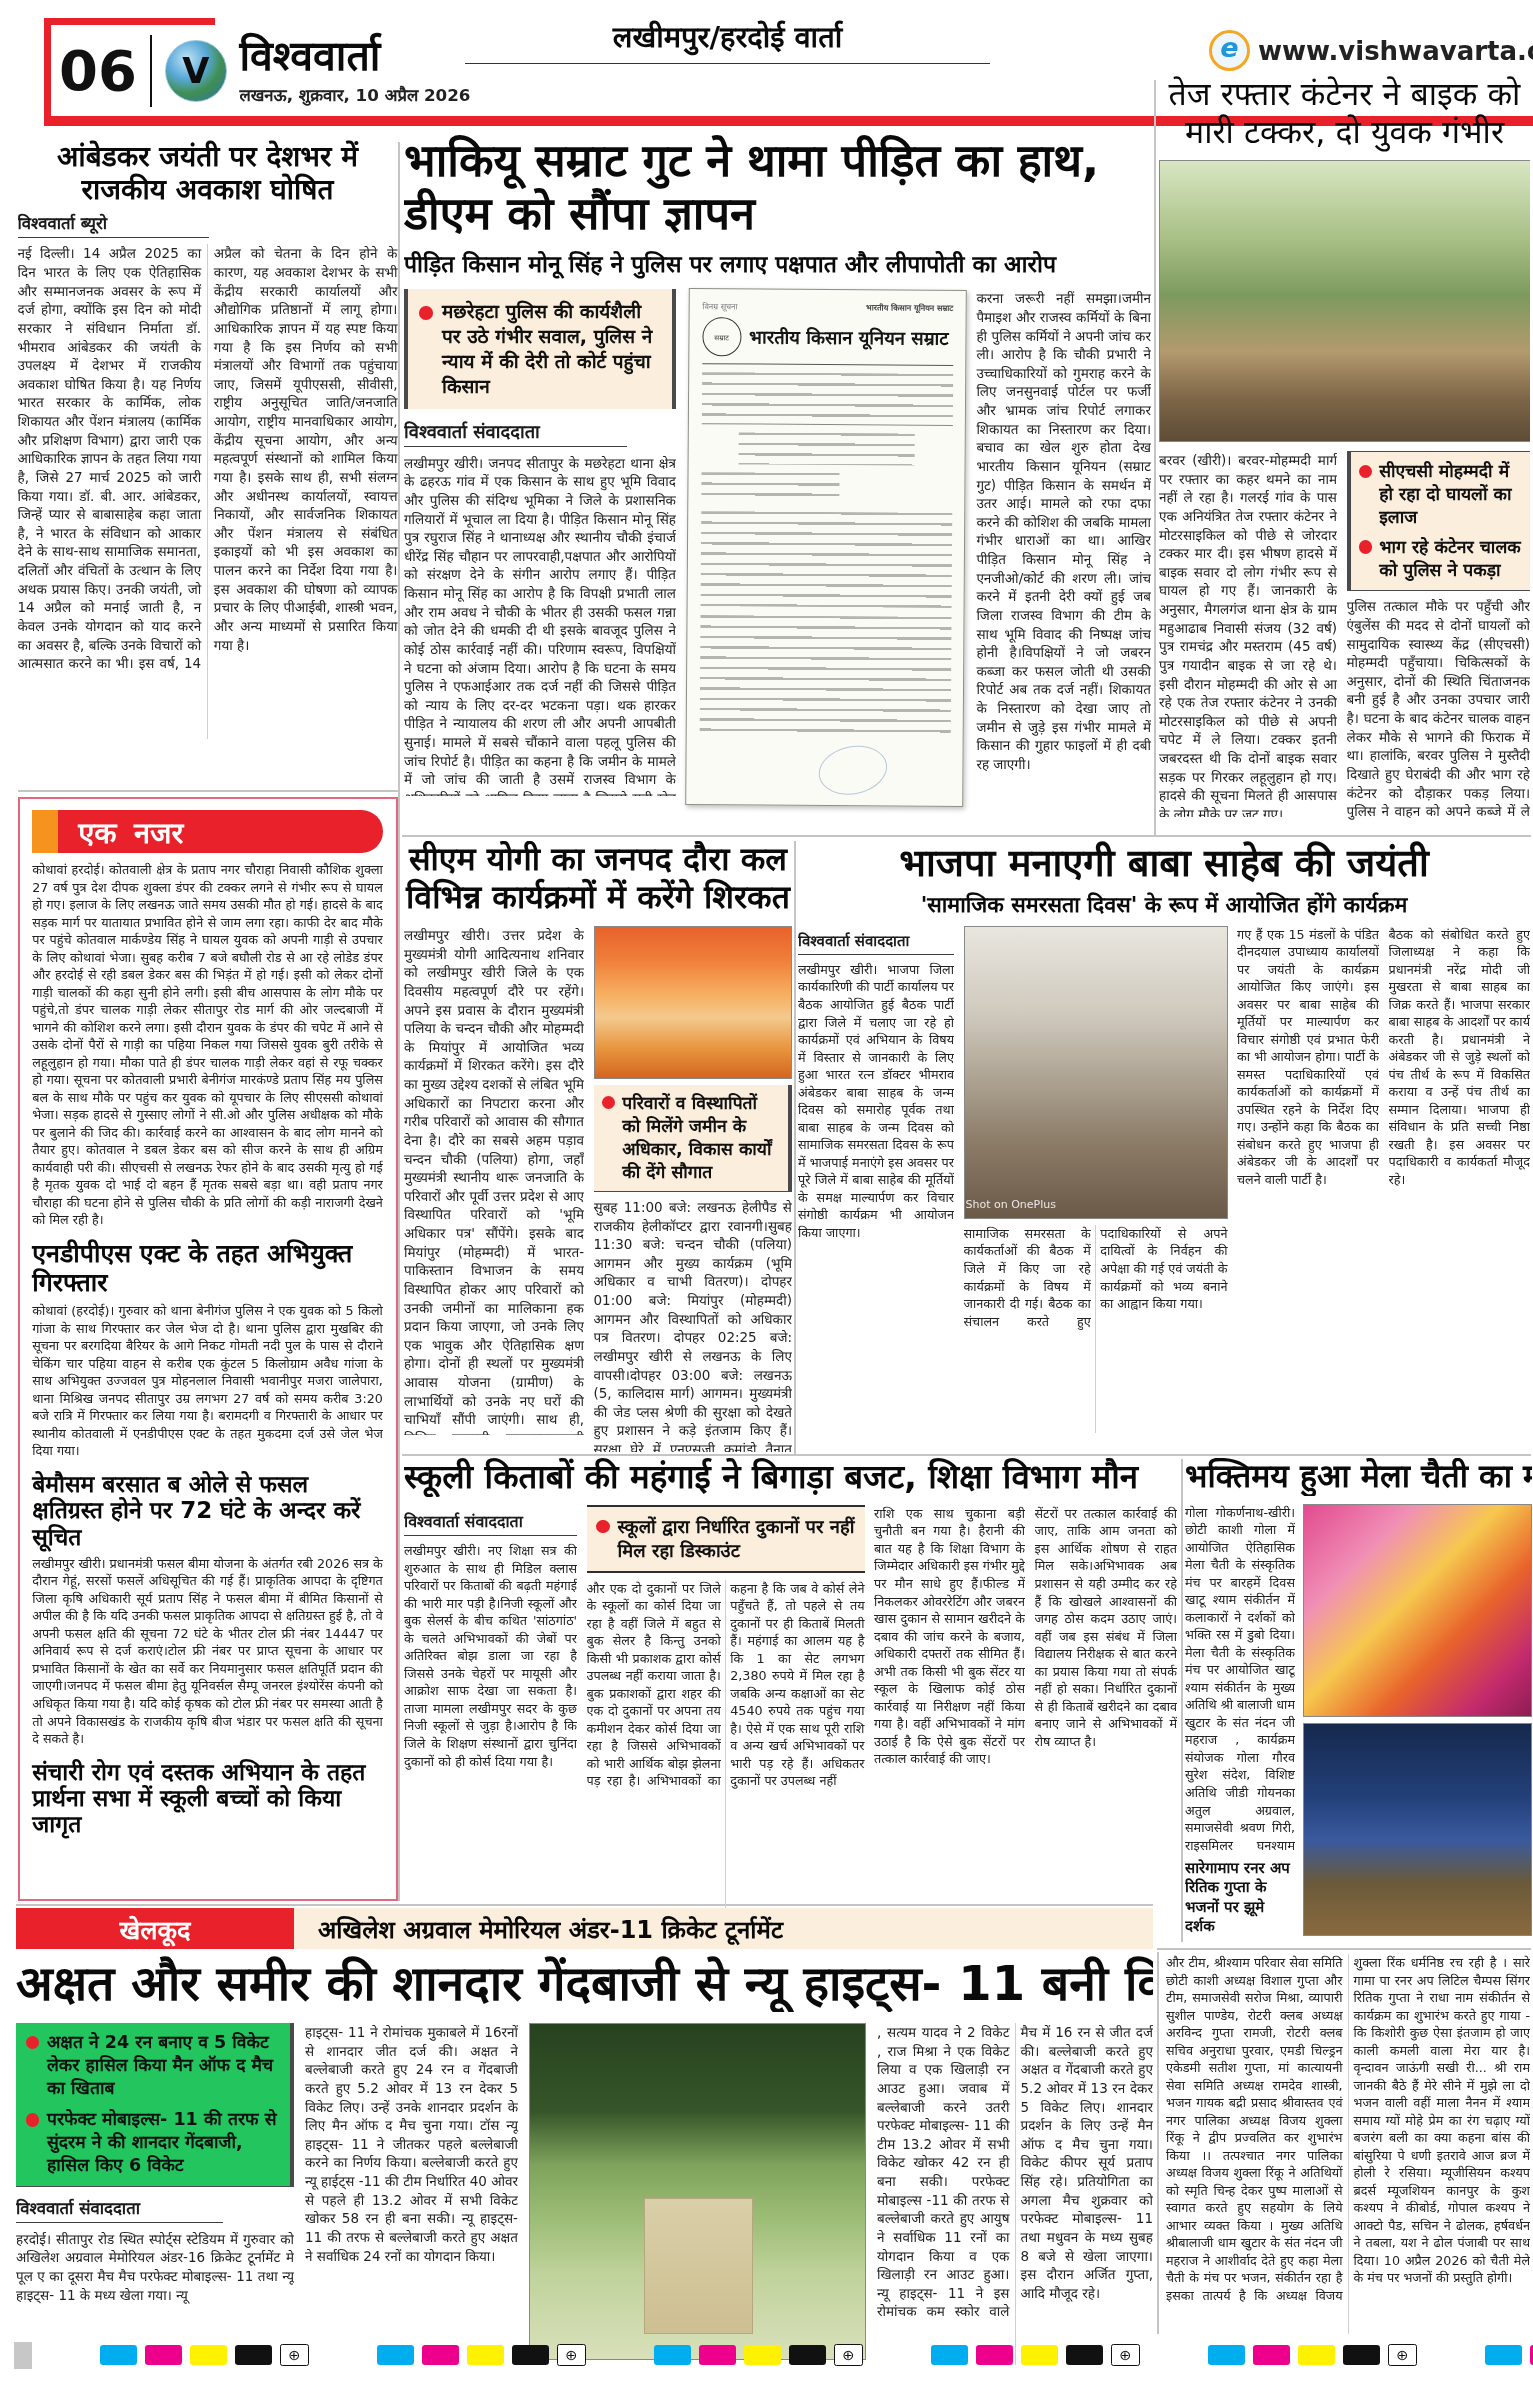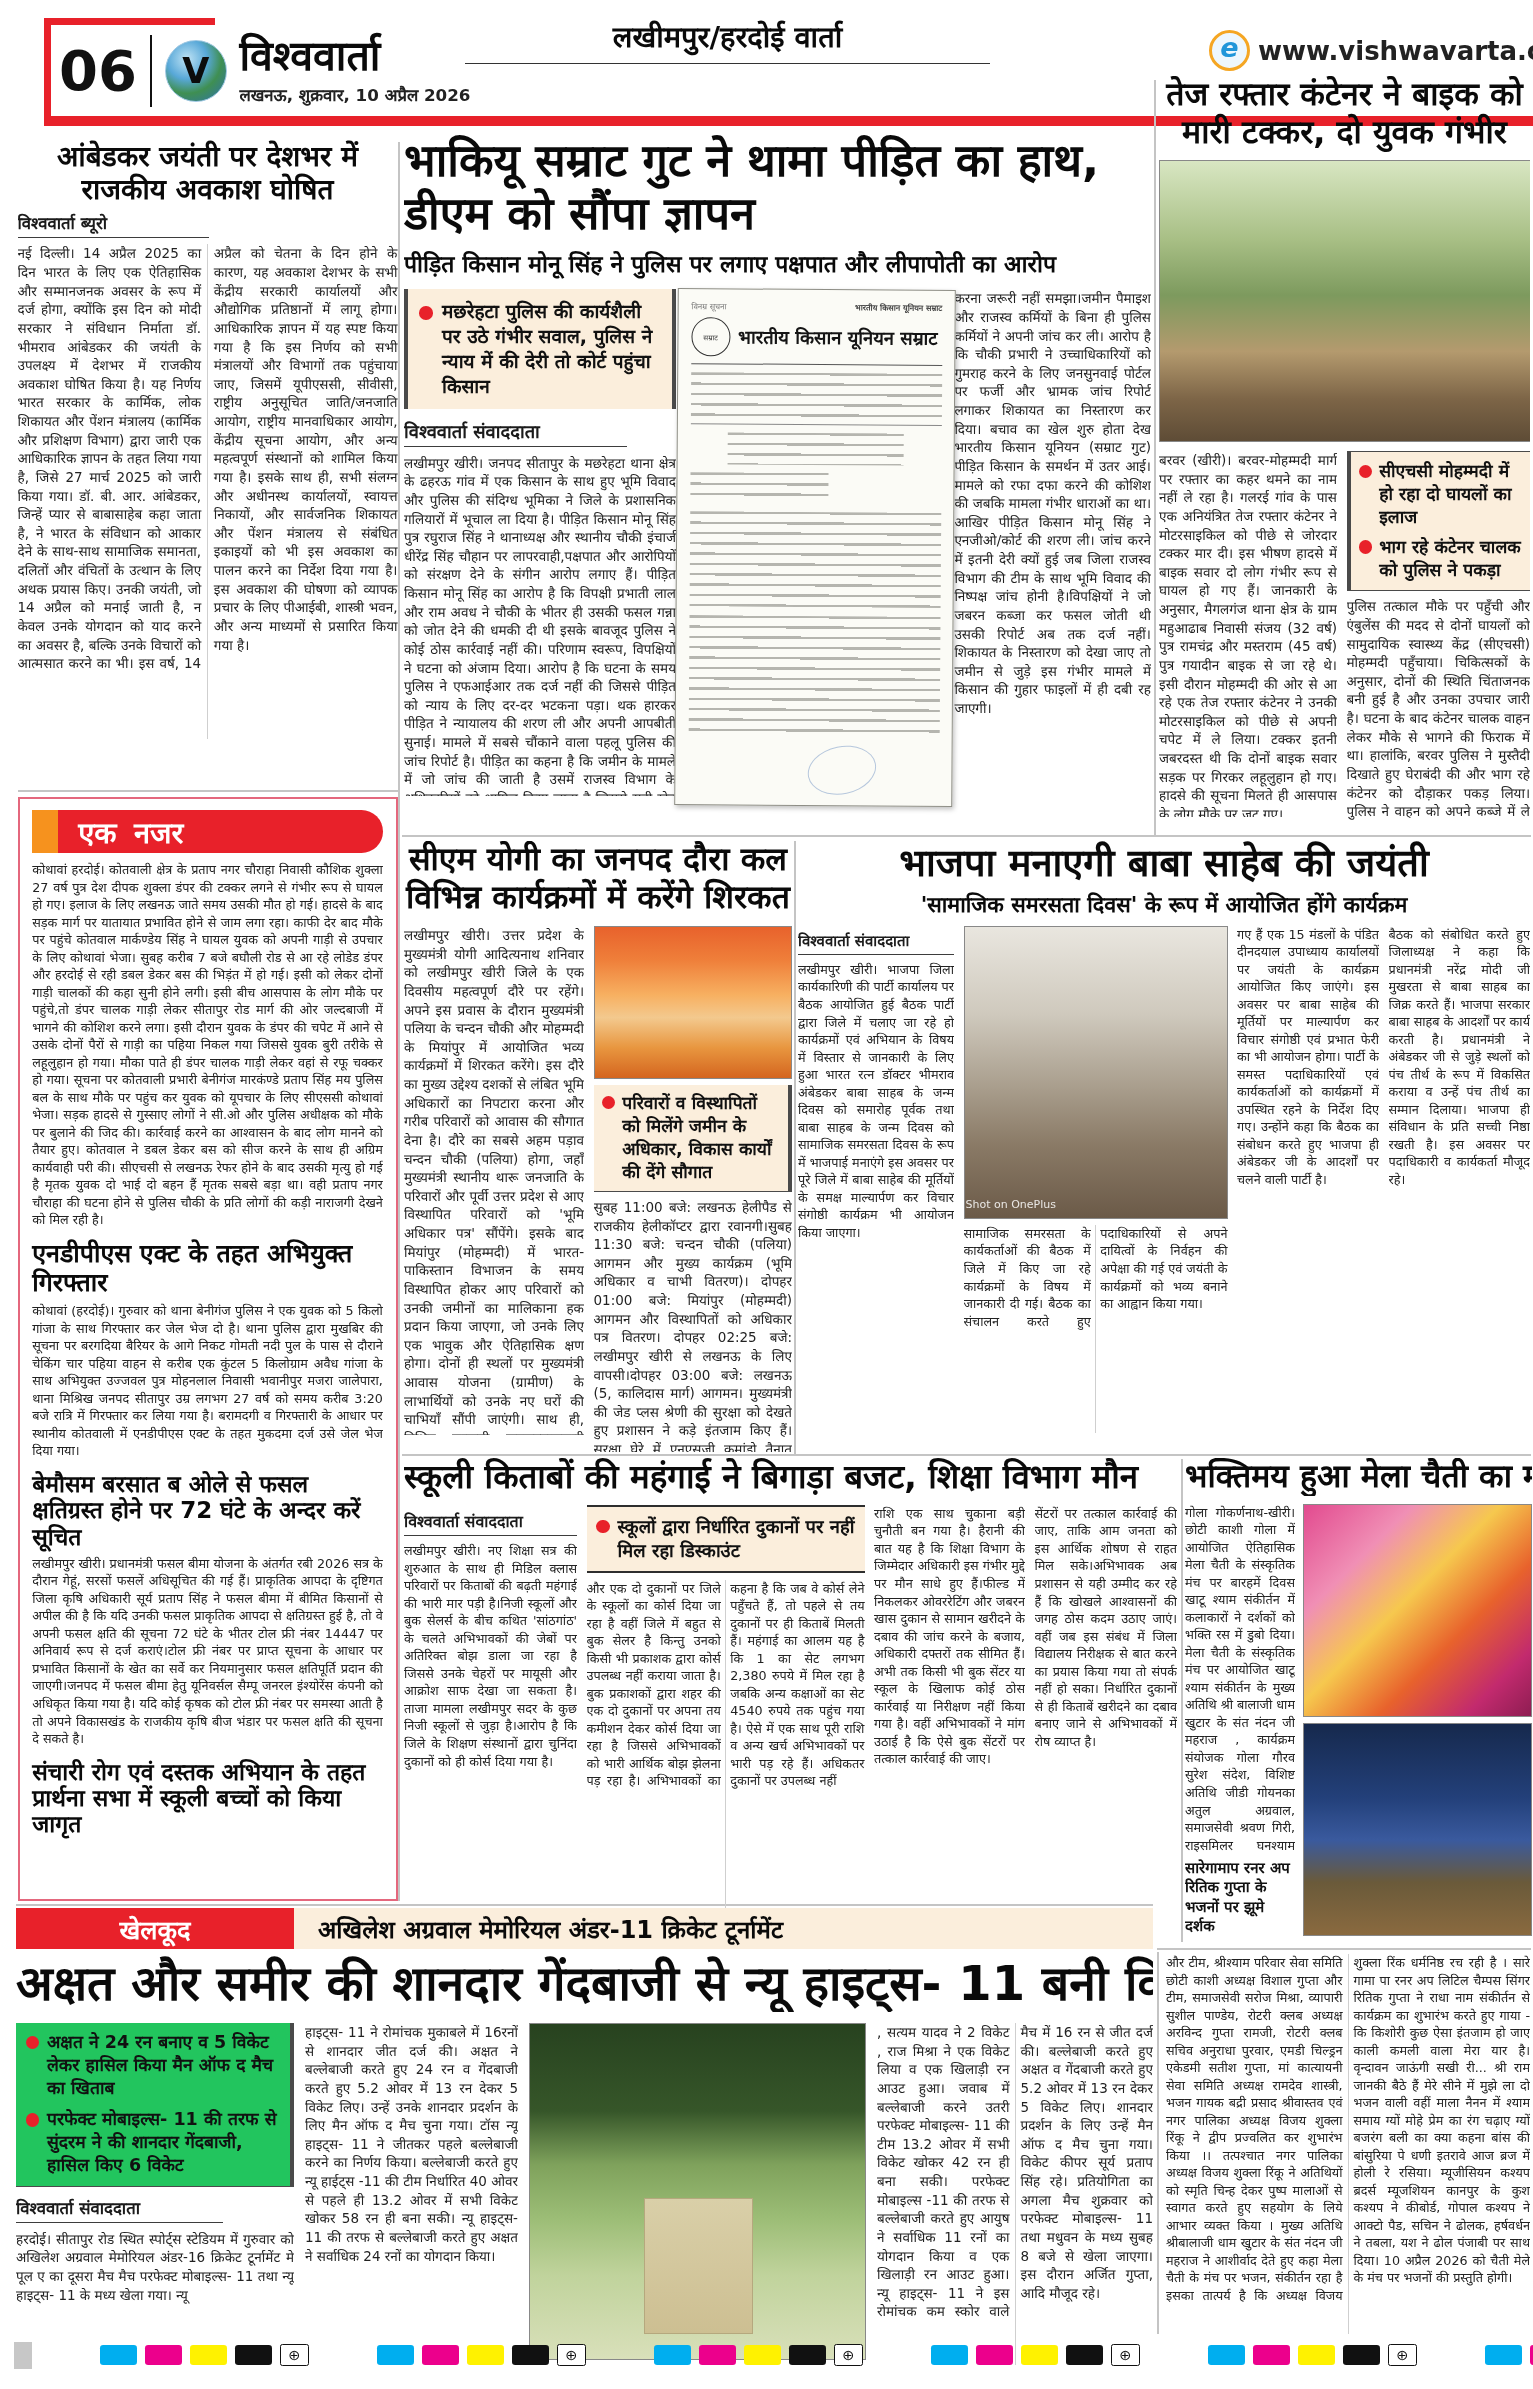--- a/index.html
+++ b/index.html
@@ -86,21 +86,21 @@
 
   <div class="abs" style="left:17.5px;top:140px;width:380px;height:646px;overflow:hidden;">
     <div class="hl" style="font-size:28px;text-align:center;">आंबेडकर जयंती पर देशभर में राजकीय अवकाश घोषित</div>
     <div class="byline" style="width:191px;">विश्ववार्ता ब्यूरो</div>
     <div class="body-text cols2" style="height:495px;">नई दिल्ली। 14 अप्रैल 2025 का दिन भारत के लिए एक ऐतिहासिक और सम्मानजनक अवसर के रूप में दर्ज होगा, क्योंकि इस दिन को मोदी सरकार ने संविधान निर्माता डॉ. भीमराव आंबेडकर की जयंती के उपलक्ष्य में देशभर में राजकीय अवकाश घोषित किया है। यह निर्णय भारत सरकार के कार्मिक, लोक शिकायत और पेंशन मंत्रालय (कार्मिक और प्रशिक्षण विभाग) द्वारा जारी एक आधिकारिक ज्ञापन के तहत लिया गया है, जिसे 27 मार्च 2025 को जारी किया गया। डॉ. बी. आर. आंबेडकर, जिन्हें प्यार से बाबासाहेब कहा जाता है, ने भारत के संविधान को आकार देने के साथ-साथ सामाजिक समानता, दलितों और वंचितों के उत्थान के लिए अथक प्रयास किए। उनकी जयंती, जो 14 अप्रैल को मनाई जाती है, न केवल उनके योगदान को याद करने का अवसर है, बल्कि उनके विचारों को आत्मसात करने का भी। इस वर्ष, 14 अप्रैल को चेतना के दिन होने के कारण, यह अवकाश देशभर के सभी केंद्रीय सरकारी कार्यालयों और औद्योगिक प्रतिष्ठानों में लागू होगा। आधिकारिक ज्ञापन में यह स्पष्ट किया गया है कि इस निर्णय को सभी मंत्रालयों और विभागों तक पहुंचाया जाए, जिसमें यूपीएससी, सीवीसी, राष्ट्रीय अनुसूचित जाति/जनजाति आयोग, राष्ट्रीय मानवाधिकार आयोग, केंद्रीय सूचना आयोग, और अन्य महत्वपूर्ण संस्थानों को शामिल किया गया है। इसके साथ ही, सभी संलग्न और अधीनस्थ कार्यालयों, स्वायत्त निकायों, और सार्वजनिक शिकायत और पेंशन मंत्रालय से संबंधित इकाइयों को भी इस अवकाश का पालन करने का निर्देश दिया गया है। इस अवकाश की घोषणा को व्यापक प्रचार के लिए पीआईबी, शास्त्री भवन, और अन्य माध्यमों से प्रसारित किया गया है।</div>
   </div>
 
   <div class="abs" style="left:404px;top:134px;width:747px;height:698px;overflow:hidden;">
     <div class="hl" style="font-size:45px;font-weight:800;">भाकियू सम्राट गुट ने थामा पीड़ित का हाथ, डीएम को सौंपा ज्ञापन</div>
     <div class="hl" style="font-size:23px;margin-top:11px;">पीड़ित किसान मोनू सिंह ने पुलिस पर लगाए पक्षपात और लीपापोती का आरोप</div>
-    <div style="display:flex;margin-top:11px;height:515px;justify-content:center;">
+    <div style="display:flex;gap:11px;margin-top:11px;height:515px;justify-content:center;">
       <div style="width:272px;flex:0 0 272px;">
         <div class="bullet-box" style="border-left:4.8px solid #4a4a4a;border-right:4.8px solid #4a4a4a;">
           <span class="dot"></span>
           <span class="btxt">मछरेहटा पुलिस की कार्यशैली पर उठे गंभीर सवाल, पुलिस ने न्याय में की देरी तो कोर्ट पहुंचा किसान</span>
         </div>
         <div class="byline" style="width:223px;font-size:18.3px;margin-top:9.5px;">विश्ववार्ता संवाददाता</div>
         <div class="body-text" style="height:342px;">लखीमपुर खीरी। जनपद सीतापुर के मछरेहटा थाना क्षेत्र के ढहरऊ गांव में एक किसान के साथ हुए भूमि विवाद और पुलिस की संदिग्ध भूमिका ने जिले के प्रशासनिक गलियारों में भूचाल ला दिया है। पीड़ित किसान मोनू सिंह पुत्र रघुराज सिंह ने थानाध्यक्ष और स्थानीय चौकी इंचार्ज धीरेंद्र सिंह चौहान पर लापरवाही,पक्षपात और आरोपियों को संरक्षण देने के संगीन आरोप लगाए हैं। पीड़ित किसान मोनू सिंह का आरोप है कि विपक्षी प्रभाती लाल और राम अवध ने चौकी के भीतर ही उसकी फसल गन्ना को जोत देने की धमकी दी थी इसके बावजूद पुलिस ने कोई ठोस कार्रवाई नहीं की। परिणाम स्वरूप, विपक्षियों ने घटना को अंजाम दिया। आरोप है कि घटना के समय पुलिस ने एफआईआर तक दर्ज नहीं की जिससे पीड़ित को न्याय के लिए दर-दर भटकना पड़ा। थक हारकर पीड़ित ने न्यायालय की शरण ली और अपनी आपबीती सुनाई। मामले में सबसे चौंकाने वाला पहलू पुलिस की जांच रिपोर्ट है। पीड़ित का कहना है कि जमीन के मामले में जो जांच की जाती है उसमें राजस्व विभाग के अधिकारियों को शामिल किया जाता है जिससे सही खेत की नाप लेखपाल कर सके और दोनों पक्षों को उनका पक्ष मिल सके लेकिन मछरेहटा पुलिस ने इसे जरूरी नहीं समझा।</div>
       </div>
       <div class="doc-paper" style="width:251px;flex:0 0 251px;height:493px;">
         <div style="display:flex;justify-content:space-between;font-size:8px;color:#777;">
@@ -119,21 +119,21 @@
         <div class="doc-lines" style="height:119px;margin-top:9.5px;"></div>
         <div style="width:67px;height:46px;border:1.6px solid #7e9cc8;border-radius:50%;opacity:.55;margin:11px 0 0 119px;transform:rotate(-12deg);"></div>
       </div>
       <div style="flex:1;">
         <div class="body-text" style="height:515px;">करना जरूरी नहीं समझा।जमीन पैमाइश और राजस्व कर्मियों के बिना ही पुलिस कर्मियों ने अपनी जांच कर ली। आरोप है कि चौकी प्रभारी ने उच्चाधिकारियों को गुमराह करने के लिए जनसुनवाई पोर्टल पर फर्जी और भ्रामक जांच रिपोर्ट लगाकर शिकायत का निस्तारण कर दिया। बचाव का खेल शुरु होता देख भारतीय किसान यूनियन (सम्राट गुट) पीड़ित किसान के समर्थन में उतर आई। मामले को रफा दफा करने की कोशिश की जबकि मामला गंभीर धाराओं का था। आखिर पीड़ित किसान मोनू सिंह ने एनजीओ/कोर्ट की शरण ली। जांच करने में इतनी देरी क्यों हुई जब जिला राजस्व विभाग की टीम के साथ भूमि विवाद की निष्पक्ष जांच होनी है।विपक्षियों ने जो जबरन कब्जा कर फसल जोती थी उसकी रिपोर्ट अब तक दर्ज नहीं। शिकायत के निस्तारण को देखा जाए तो जमीन से जुड़े इस गंभीर मामले में किसान की गुहार फाइलों में ही दबी रह जाएगी।</div>
       </div>
     </div>
   </div>
 
   <div class="abs" style="left:1159px;top:76px;width:371px;height:757px;overflow:hidden;">
-    <div class="hl" style="font-size:32px;text-align:center;font-weight:700;">तेज रफ्तार कंटेनर ने बाइक को मारी टक्कर, दो युवक गंभीर</div>
+    <div class="hl" style="font-size:32px;text-align:center;font-weight:400;">तेज रफ्तार कंटेनर ने बाइक को मारी टक्कर, दो युवक गंभीर</div>
     <div class="photo ph-accident" style="width:370px;height:280px;margin-top:8px;"></div>
     <div style="display:flex;gap:9.5px;margin-top:9.5px;height:366px;">
       <div class="body-text" style="width:178px;flex:0 0 178px;height:366px;">बरवर (खीरी)। बरवर-मोहम्मदी मार्ग पर रफ्तार का कहर थमने का नाम नहीं ले रहा है। गलरई गांव के पास एक अनियंत्रित तेज रफ्तार कंटेनर ने मोटरसाइकिल को पीछे से जोरदार टक्कर मार दी। इस भीषण हादसे में बाइक सवार दो लोग गंभीर रूप से घायल हो गए हैं। जानकारी के अनुसार, मैगलगंज थाना क्षेत्र के ग्राम महुआढाब निवासी संजय (32 वर्ष) पुत्र रामचंद्र और मस्तराम (45 वर्ष) पुत्र गयादीन बाइक से जा रहे थे। इसी दौरान मोहम्मदी की ओर से आ रहे एक तेज रफ्तार कंटेनर ने उनकी मोटरसाइकिल को पीछे से अपनी चपेट में ले लिया। टक्कर इतनी जबरदस्त थी कि दोनों बाइक सवार सड़क पर गिरकर लहूलुहान हो गए। हादसे की सूचना मिलते ही आसपास के लोग मौके पर जुट गए।</div>
       <div style="flex:1;">
         <div style="background:#fbeedc;border-left:4.8px solid #4a4a4a;border-top:1.6px solid #4a4a4a;border-bottom:1.6px solid #4a4a4a;padding:8px 8px;">
           <div style="display:flex;gap:7.2px;align-items:flex-start;">
             <span class="dot" style="margin-top:4.8px;"></span>
             <span class="btxt" style="font-size:17.5px;">सीएचसी मोहम्मदी में हो रहा दो घायलों का इलाज</span>
           </div>
           <div style="display:flex;gap:7.2px;align-items:flex-start;margin-top:6.4px;">

